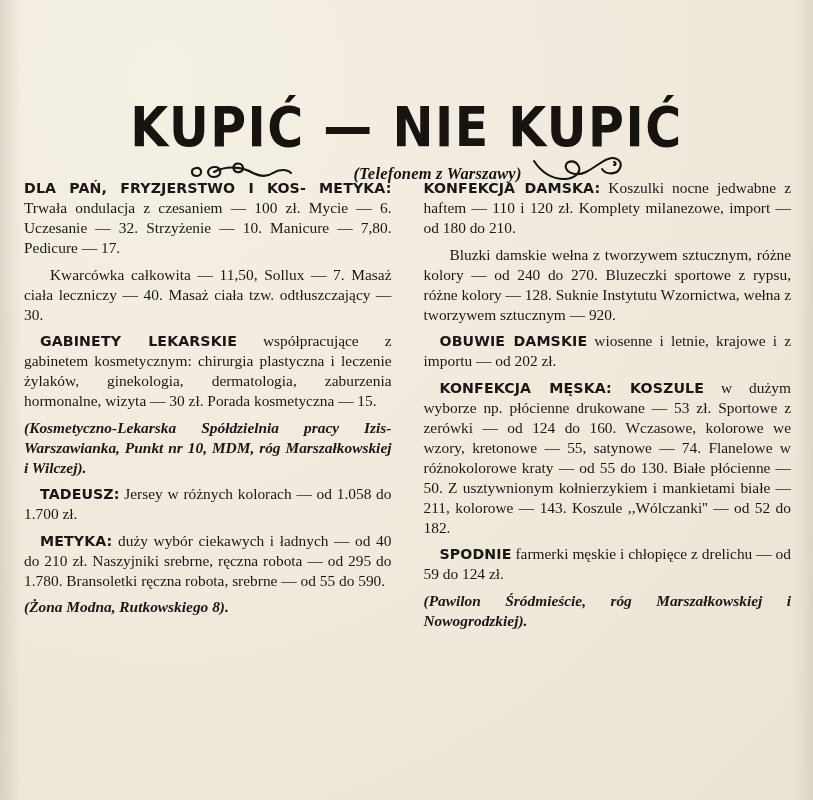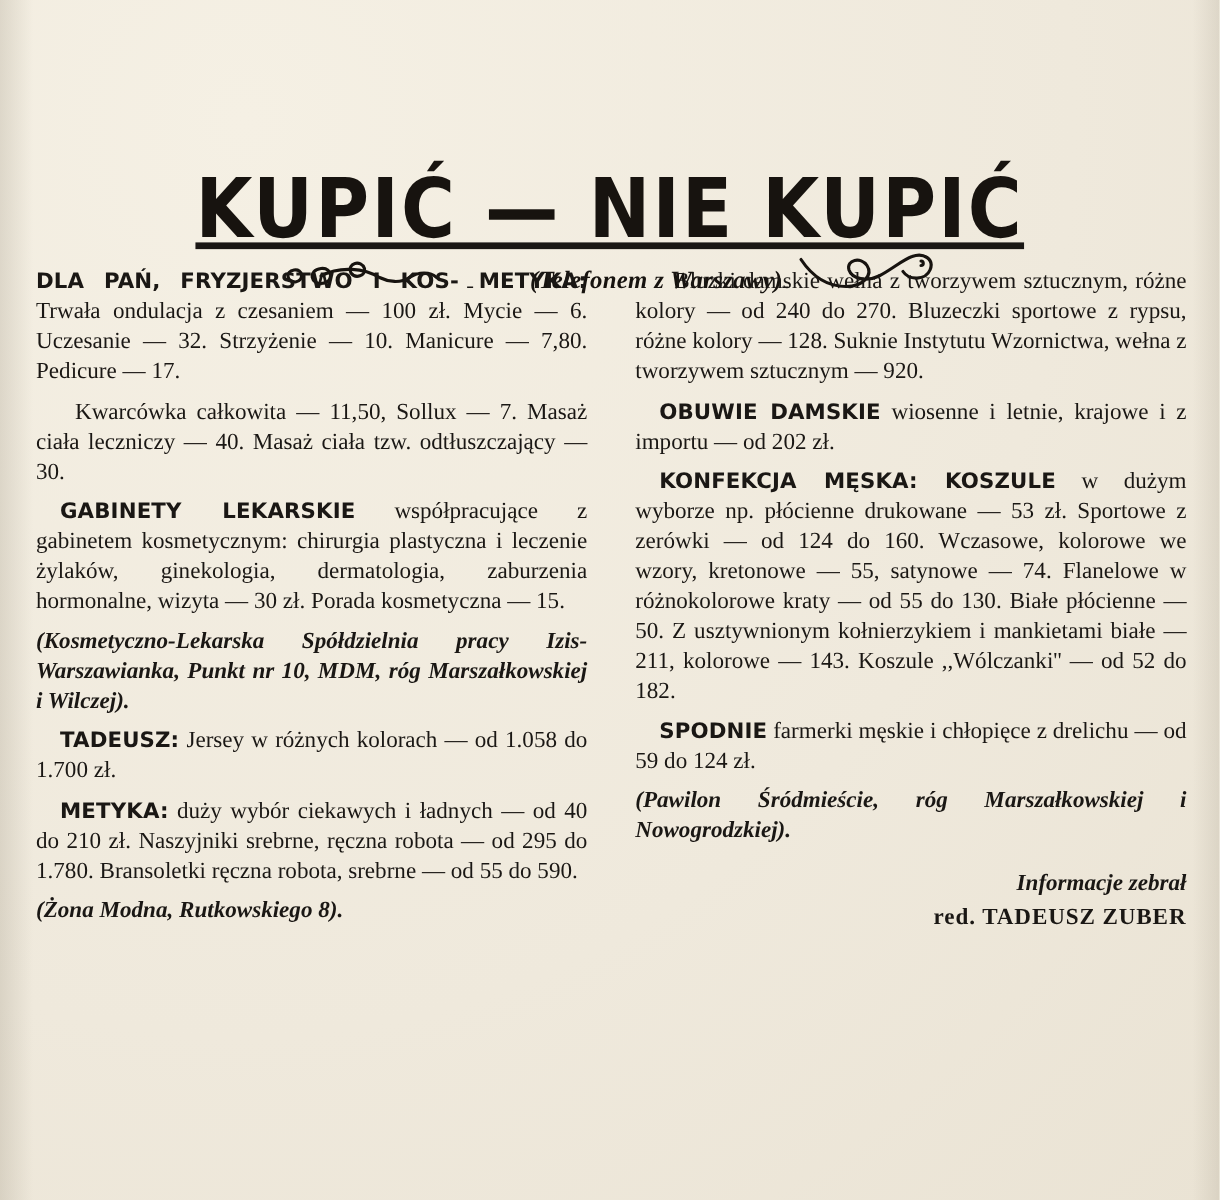--- a/index.html
+++ b/index.html
@@ -35,23 +35,22 @@
   .page:after {
     content: "";
     position: absolute;
     right: 0; top: 0; bottom: 0;
     width: 18px;
     background: linear-gradient(to left, rgba(120,110,90,0.14), rgba(120,110,90,0));
     pointer-events: none;
   }
 
   .masthead {
-    padding: 16px;
+    padding: 4px;
     text-align: center;
-    text-decoration: underline;
   }
   .headline {
     margin: 0;
     padding-top: 86px;
     font-family: "DejaVu Sans", sans-serif;
     font-weight: bold;
     font-size: 49px;
     letter-spacing: 1.5px;
     line-height: 1;
     color: #17130f;
@@ -196,41 +195,40 @@
       <p class="blk head-indent">
         <span class="hdr">METYKA:</span><span> duży wybór ciekawych i ładnych — od 40 do 210 zł. Naszyjniki srebrne, ręczna robota — od 295 do 1.780. Bransoletki ręczna robota, srebrne — od 55 do 590.</span>
       </p>
 
       <p class="blk noindent ital tail">(Żona Modna, Rutkowskiego 8).</p>
 
     </div>
 
     <div class="col col-right">
 
+      <p class="blk noindent">
+        <span class="hdr">KONFEKCJA DAMSKA:</span><span> Koszulki nocne jedwabne z haftem — 110 i 120 zł. Komplety milanezowe, import — od 180 do 210.</span>
+      </p>
 
       <p class="blk">
         <span>Bluzki damskie wełna z tworzywem sztucznym, różne kolory — od 240 do 270. Bluzeczki sportowe z rypsu, różne kolory — 128. Suknie Instytutu Wzornictwa, wełna z tworzywem sztucznym — 920.</span>
       </p>
 
       <p class="blk head-indent">
         <span class="hdr">OBUWIE DAMSKIE</span><span> wiosenne i letnie, krajowe i z importu — od 202 zł.</span>
       </p>
 
       <p class="blk head-indent">
         <span class="hdr">KONFEKCJA MĘSKA: KOSZULE</span><span> w dużym wyborze np. płócienne drukowane — 53 zł. Sportowe z zerówki — od 124 do 160. Wczasowe, kolorowe we wzory, kretonowe — 55, satynowe — 74. Flanelowe w różnokolorowe kraty — od 55 do 130. Białe płócienne — 50. Z usztywnionym kołnierzykiem i mankietami białe — 211, kolorowe — 143. Koszule ,,Wólczanki'' — od 52 do 182.</span>
       </p>
 
 
       <p class="blk head-indent">
         <span class="hdr">SPODNIE</span><span> farmerki męskie i chłopięce z drelichu — od 59 do 124 zł.</span>
       </p>
 
       <p class="blk noindent ital">(Pawilon Śródmieście, róg Marszałkowskiej i Nowogrodzkiej).</p>
 
-      <div class="sign">
-        <div>Informacje zebrał</div>
-        <div class="name">red. TADEUSZ ZUBER</div>
-      </div>
 
     </div>
 
   </div>
 </div>
 
 </body></html>

